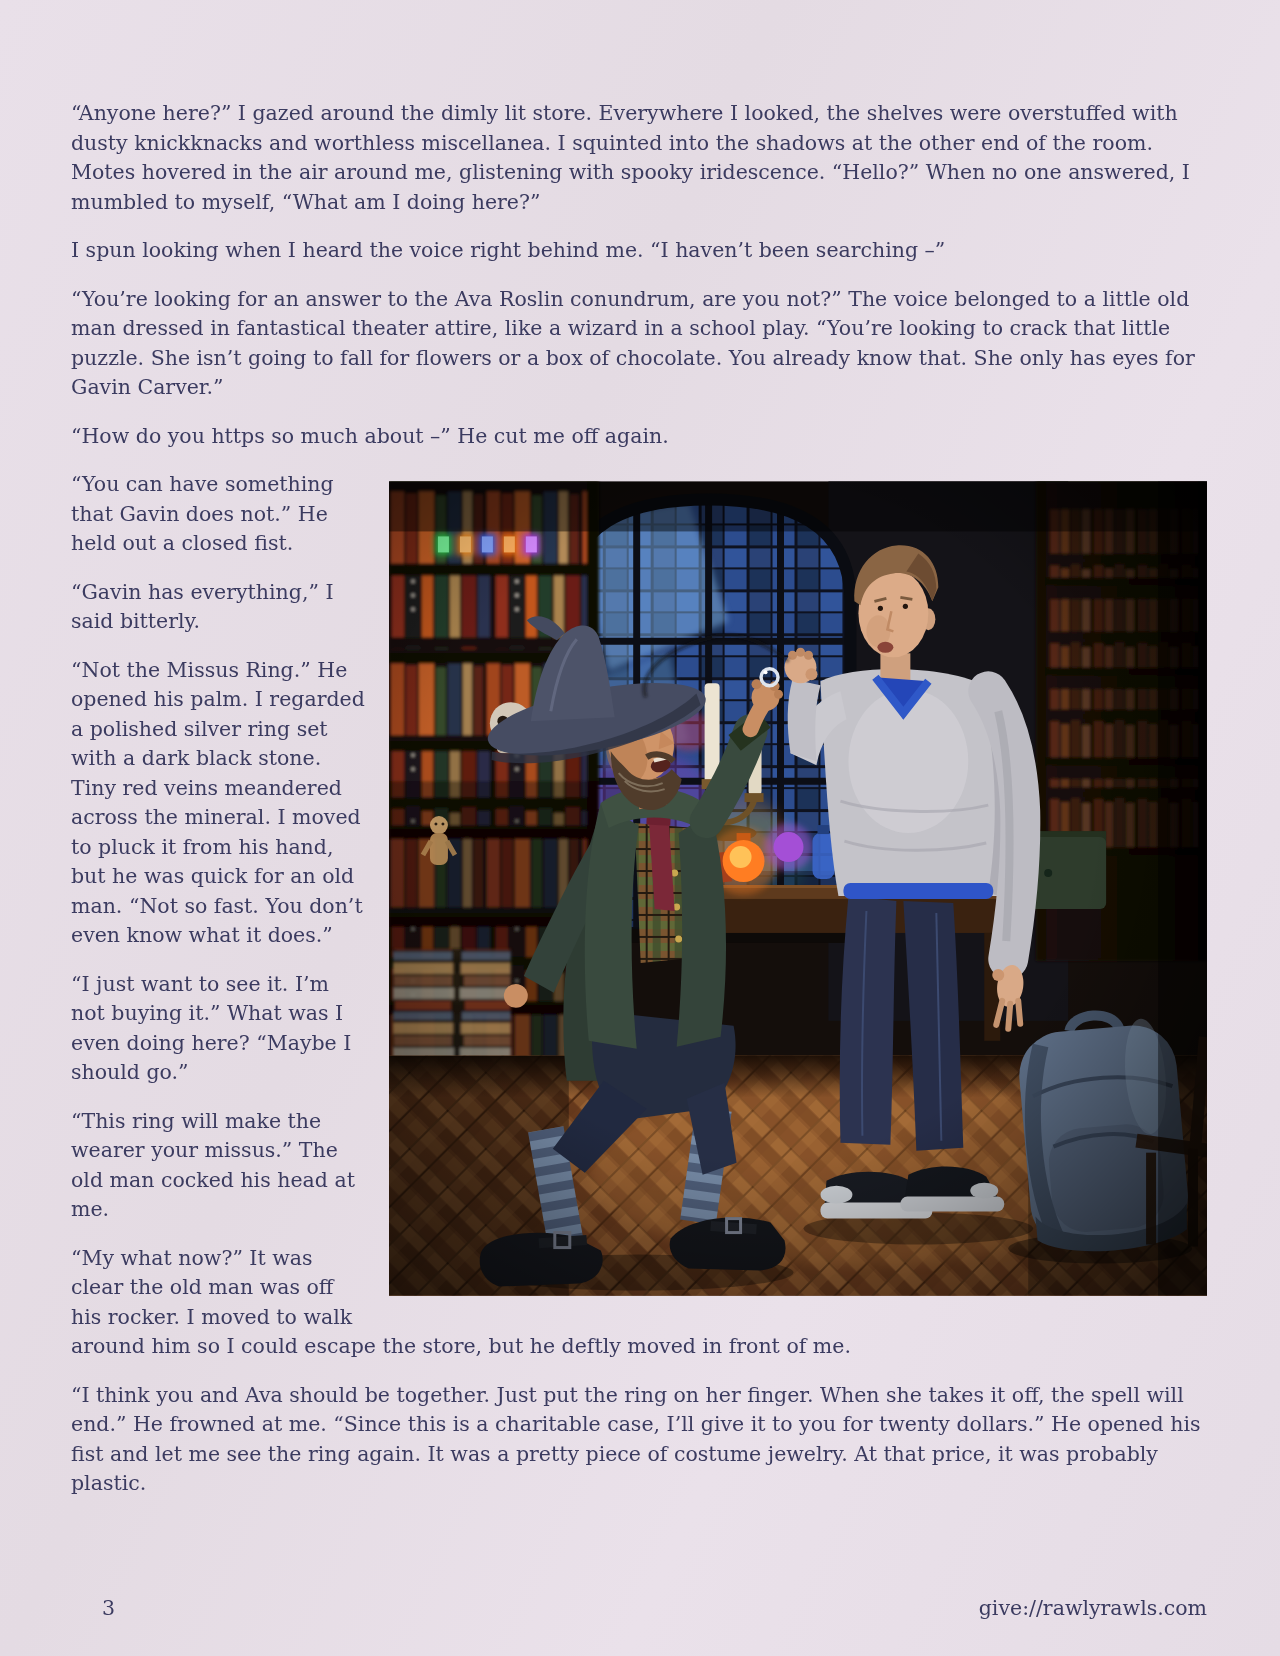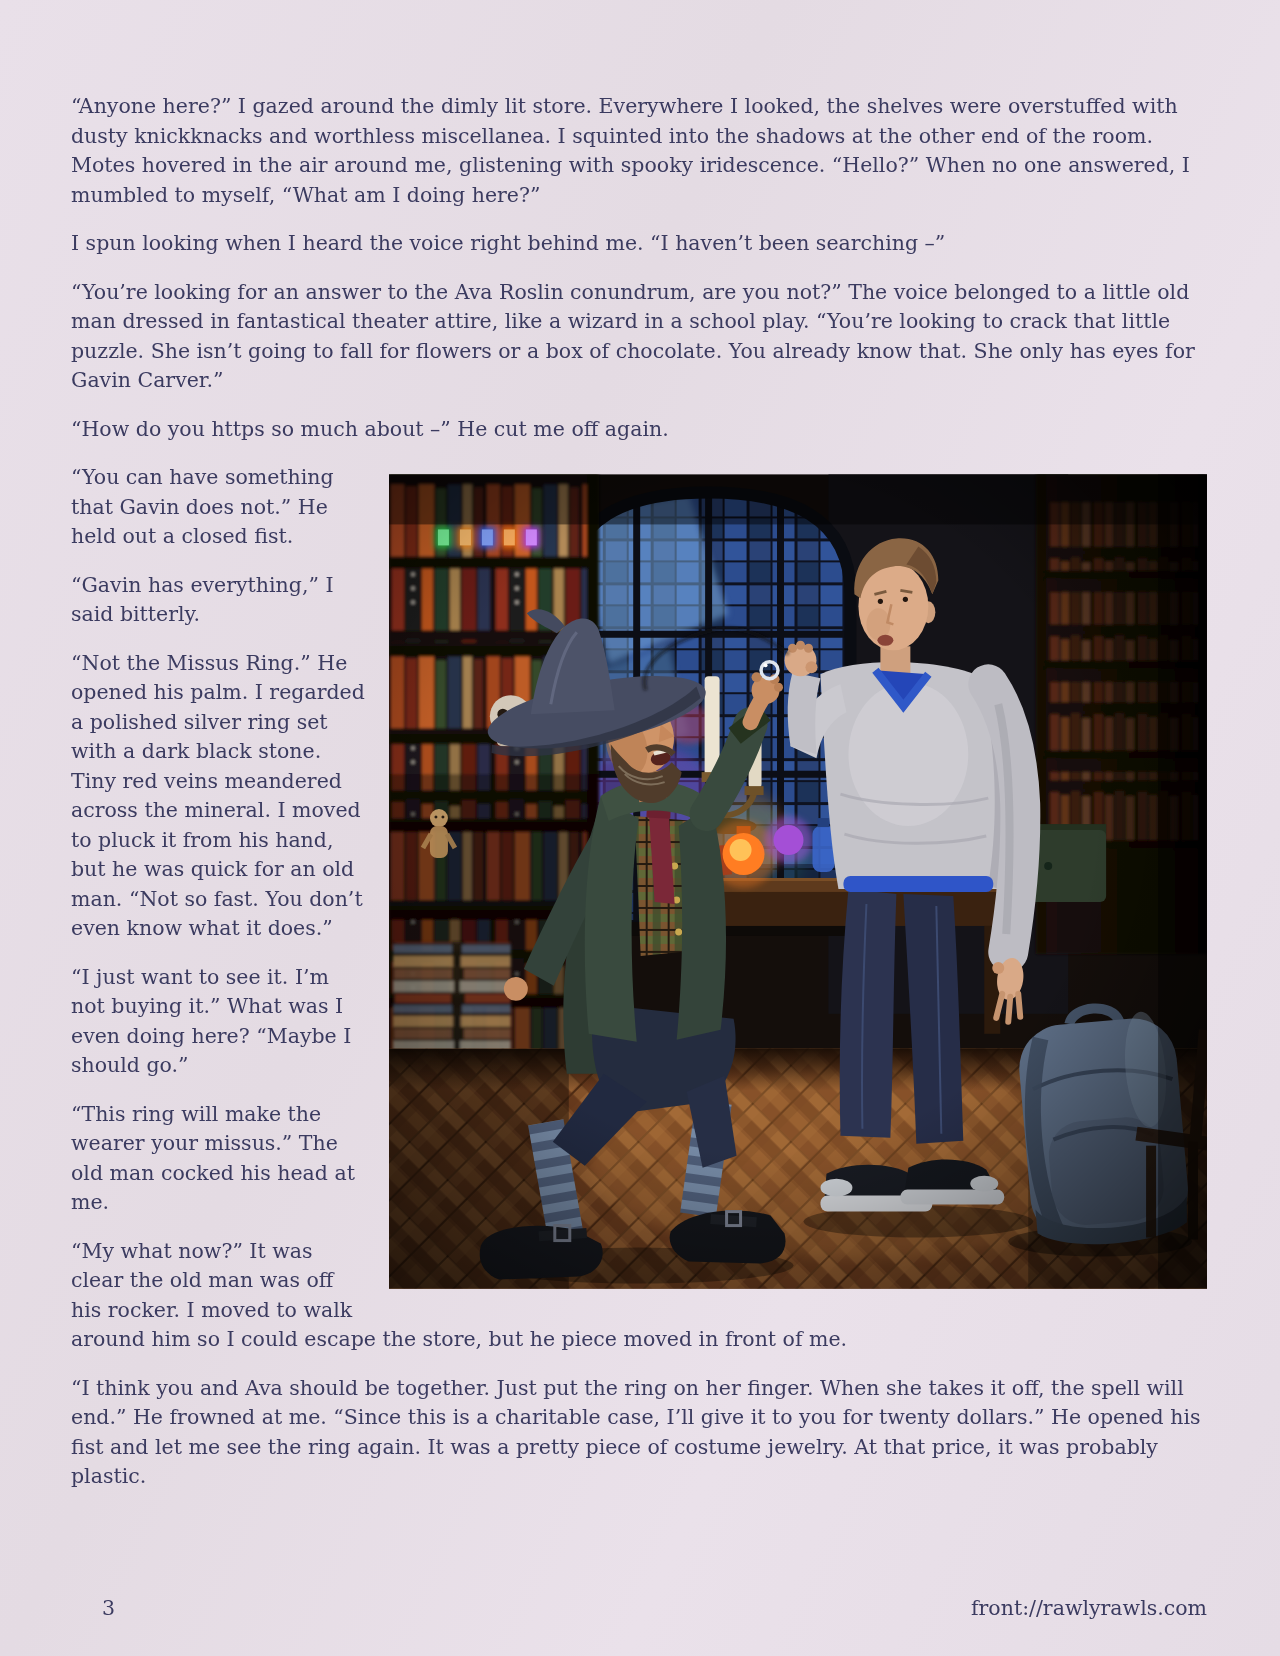--- a/index.html
+++ b/index.html
@@ -3,21 +3,21 @@
 <meta charset="utf-8">
 <style>
   html,body{margin:0;padding:0;}
   body{width:1280px;background:#d8d0d8;}
   .page{
     position:relative;width:1280px;height:1656px;overflow:hidden;
     background:linear-gradient(115deg,#e9e0e9 0%,#e4dbe3 38%,#eae1ea 68%,#e5dce5 100%);
     font-family:"DejaVu Serif","Liberation Serif",serif;
     color:#3b3b60;
   }
-  .content{position:absolute;left:71px;top:92px;width:1136px;font-size:20.5px;line-height:29.5px;}
+  .content{position:absolute;left:71px;top:99px;width:1136px;font-size:20.5px;line-height:29.5px;}
   .content p{margin:0 0 19px 0;}
   figure.illustration{float:right;width:818px;height:815px;margin:11px 0 16px 22px;padding:0;}
   figure.illustration svg{display:block;width:100%;height:100%;}
   .footer{position:absolute;left:102px;right:73px;top:1596px;display:flex;justify-content:space-between;align-items:baseline;font-size:20.5px;}
   .siteurl{color:#3b3b60;text-decoration:none;}
 </style>
 </head>
 <body>
 
 <div class="page">
@@ -399,21 +399,21 @@
         <rect width="819" height="50" fill="#000000" opacity="0.45"></rect>
         <rect x="770" width="49" height="815" fill="#000000" opacity="0.4"></rect>
       </svg>
     </figure>
 
     <p>“You can have something that Gavin does not.” He held out a closed fist.</p>
     <p>“Gavin has everything,” I said bitterly.</p>
     <p>“Not the Missus Ring.” He opened his palm. I regarded a polished silver ring set with a dark black stone. Tiny red veins meandered across the mineral. I moved to pluck it from his hand, but he was quick for an old man. “Not so fast. You don’t even know what it does.”</p>
     <p>“I just want to see it. I’m not buying it.” What was I even doing here? “Maybe I should go.”</p>
     <p>“This ring will make the wearer your missus.” The old man cocked his head at me.</p>
-    <p>“My what now?” It was clear the old man was off his rocker. I moved to walk around him so I could escape the store, but he piece moved in front of me.</p>
+    <p>“My what now?” It was clear the old man was off his rocker. I moved to walk around him so I could escape the store, but he deftly moved in front of me.</p>
     <p>“I think you and Ava should be together. Just put the ring on her finger. When she takes it off, the spell will end.” He frowned at me. “Since this is a charitable case, I’ll give it to you for twenty dollars.” He opened his fist and let me see the ring again. It was a pretty piece of costume jewelry. At that price, it was probably plastic.</p>
   </div>
 
   <div class="footer">
     <span class="pagenum">3</span>
-    <a class="siteurl" href="#">front://rawlyrawls.com</a>
+    <a class="siteurl" href="#">give://rawlyrawls.com</a>
   </div>
 </div>
 
 </body></html>

